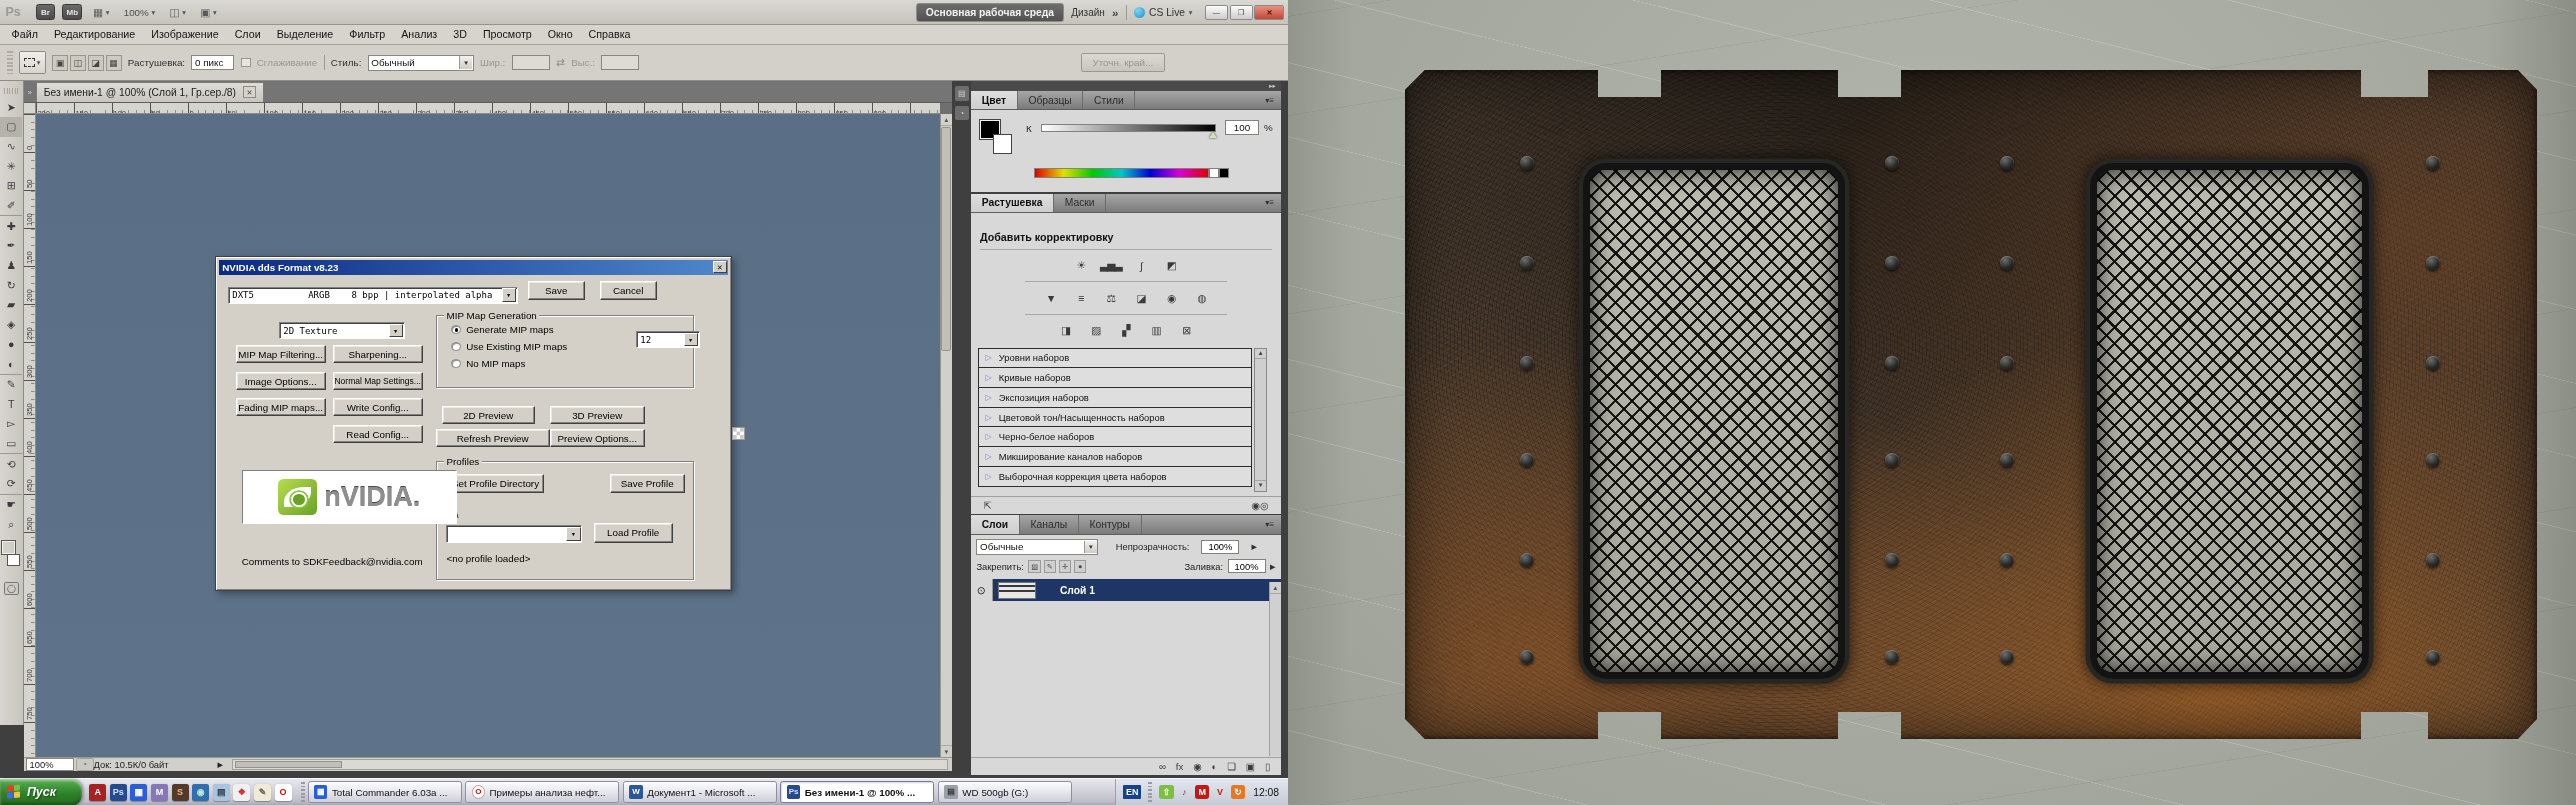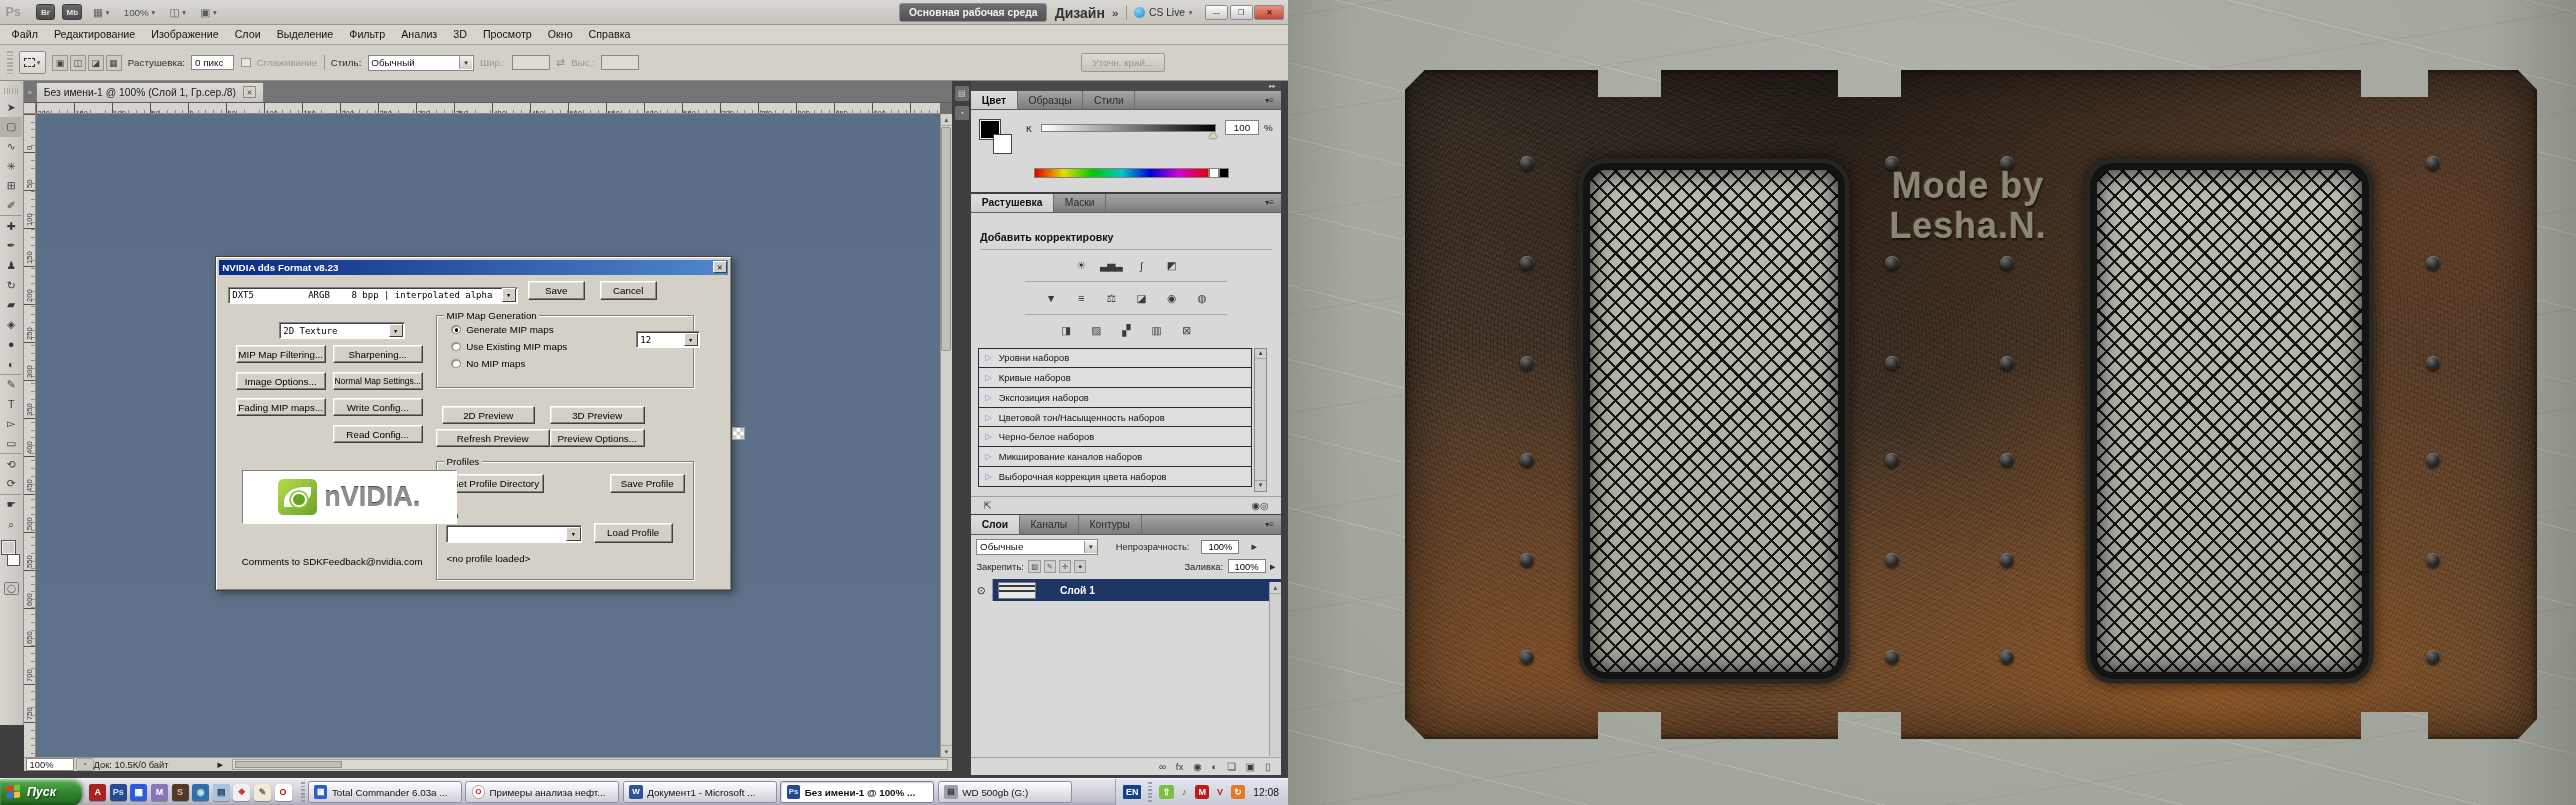--- a/index.html
+++ b/index.html
@@ -15,21 +15,21 @@
   .ps-logo { font-weight:bold; font-size:12.5px; color:#9a9a9a; width:23px; }
   .sq-btn { width:19.7px; height:16px; background:linear-gradient(#6a6a6a,#4b4b4b); color:#e5e5e5;
     font-size:8px; font-weight:bold; display:flex; align-items:center; justify-content:center;
     border:0.9px solid #3a3a3a; border-radius:2.7px; }
   .chip { display:flex; align-items:center; gap:2.7px; font-size:9.8px; color:#4c4c4c; padding:1.8px 3.6px; }
   .chip .g { font-size:10.7px; color:#5a5a5a; }
   .dd { font-size:7.2px; color:#555; }
   .bar-right { position:absolute; right:3.6px; top:0; height:25px; display:flex; align-items:center; gap:7.2px; }
   .ws-active { background:linear-gradient(#6e6e6e,#525252); border:0.9px solid #8d8d8d; border-radius:2.7px;
     color:#f2f2f2; font-weight:bold; font-size:10.3px; padding:2.7px 9px; }
-  .ws-plain { font-size:14px; color:#333;font-weight:bold; }
+  .ws-plain { font-size:10px; color:#333; }
   .chev { font-size:11.6px; color:#444; font-weight:bold; }
   .vdiv { width:0.9px; height:14.3px; background:#999; }
   .cslive { display:flex; align-items:center; gap:3.6px; font-size:10.3px; color:#333; }
   .cs-ic { width:11.6px; height:11.6px; border-radius:50%; background:radial-gradient(circle at 35% 30%,#7fd8f5,#1a8ec5); }
   .winbtns { display:flex; gap:1.8px; margin-left:5.4px; }
   .wb { width:23px; height:14.3px; border:0.9px solid #8a8a8a; border-radius:1.8px;
     background:linear-gradient(#fcfcfc,#cccccc); font-size:7.2px; color:#333;
     display:flex; align-items:center; justify-content:center; }
   .wb.close { width:30px; background:linear-gradient(#e8907e,#c14937); color:#4f120c; font-weight:bold; }
 
@@ -786,20 +786,16 @@
         <span class="rivet" style="left: 712px; top: 453px;"></span>
         <span class="rivet" style="left: 712px; top: 553px;"></span>
         <span class="rivet" style="left: 712px; top: 650px;"></span>
         <span class="rivet" style="left: 1138px; top: 156px;"></span>
         <span class="rivet" style="left: 1138px; top: 256px;"></span>
         <span class="rivet" style="left: 1138px; top: 356px;"></span>
         <span class="rivet" style="left: 1138px; top: 453px;"></span>
         <span class="rivet" style="left: 1138px; top: 553px;"></span>
         <span class="rivet" style="left: 1138px; top: 650px;"></span>
       </div>
-    <div class="caption">
-      <div>Mode by</div>
-      <div>Lesha.N.</div>
-    </div>
   </div>
 
 </div>
 
 
 </body></html>

